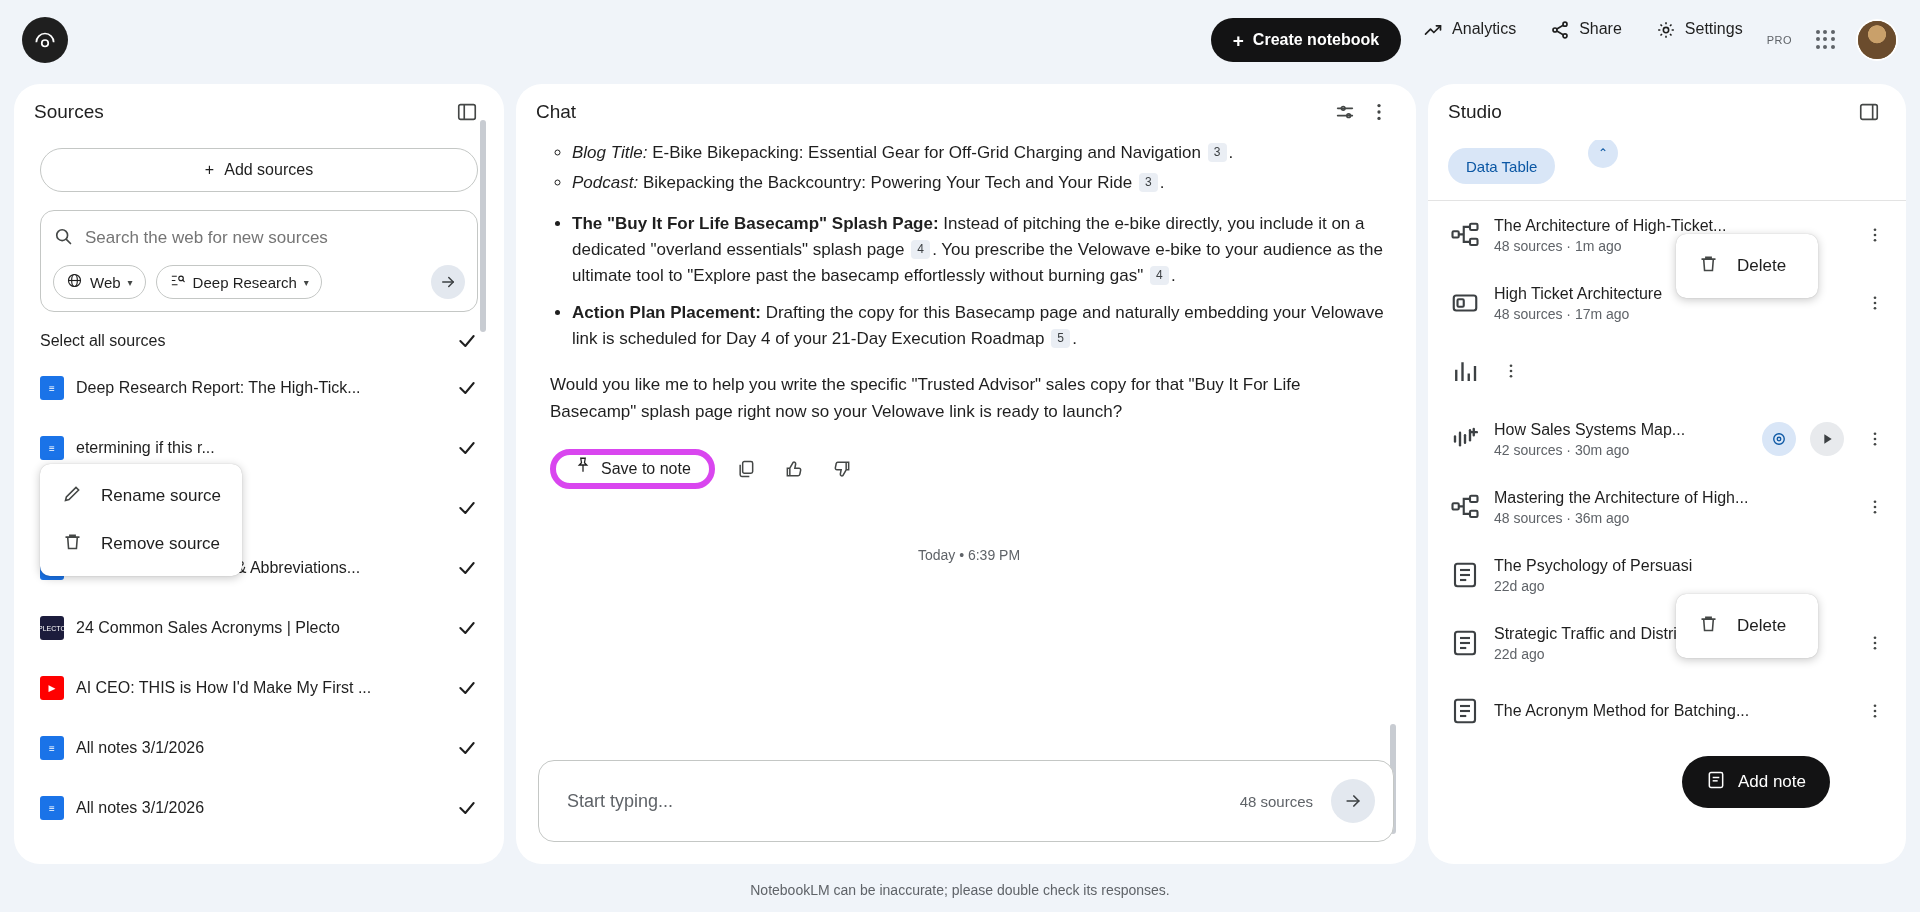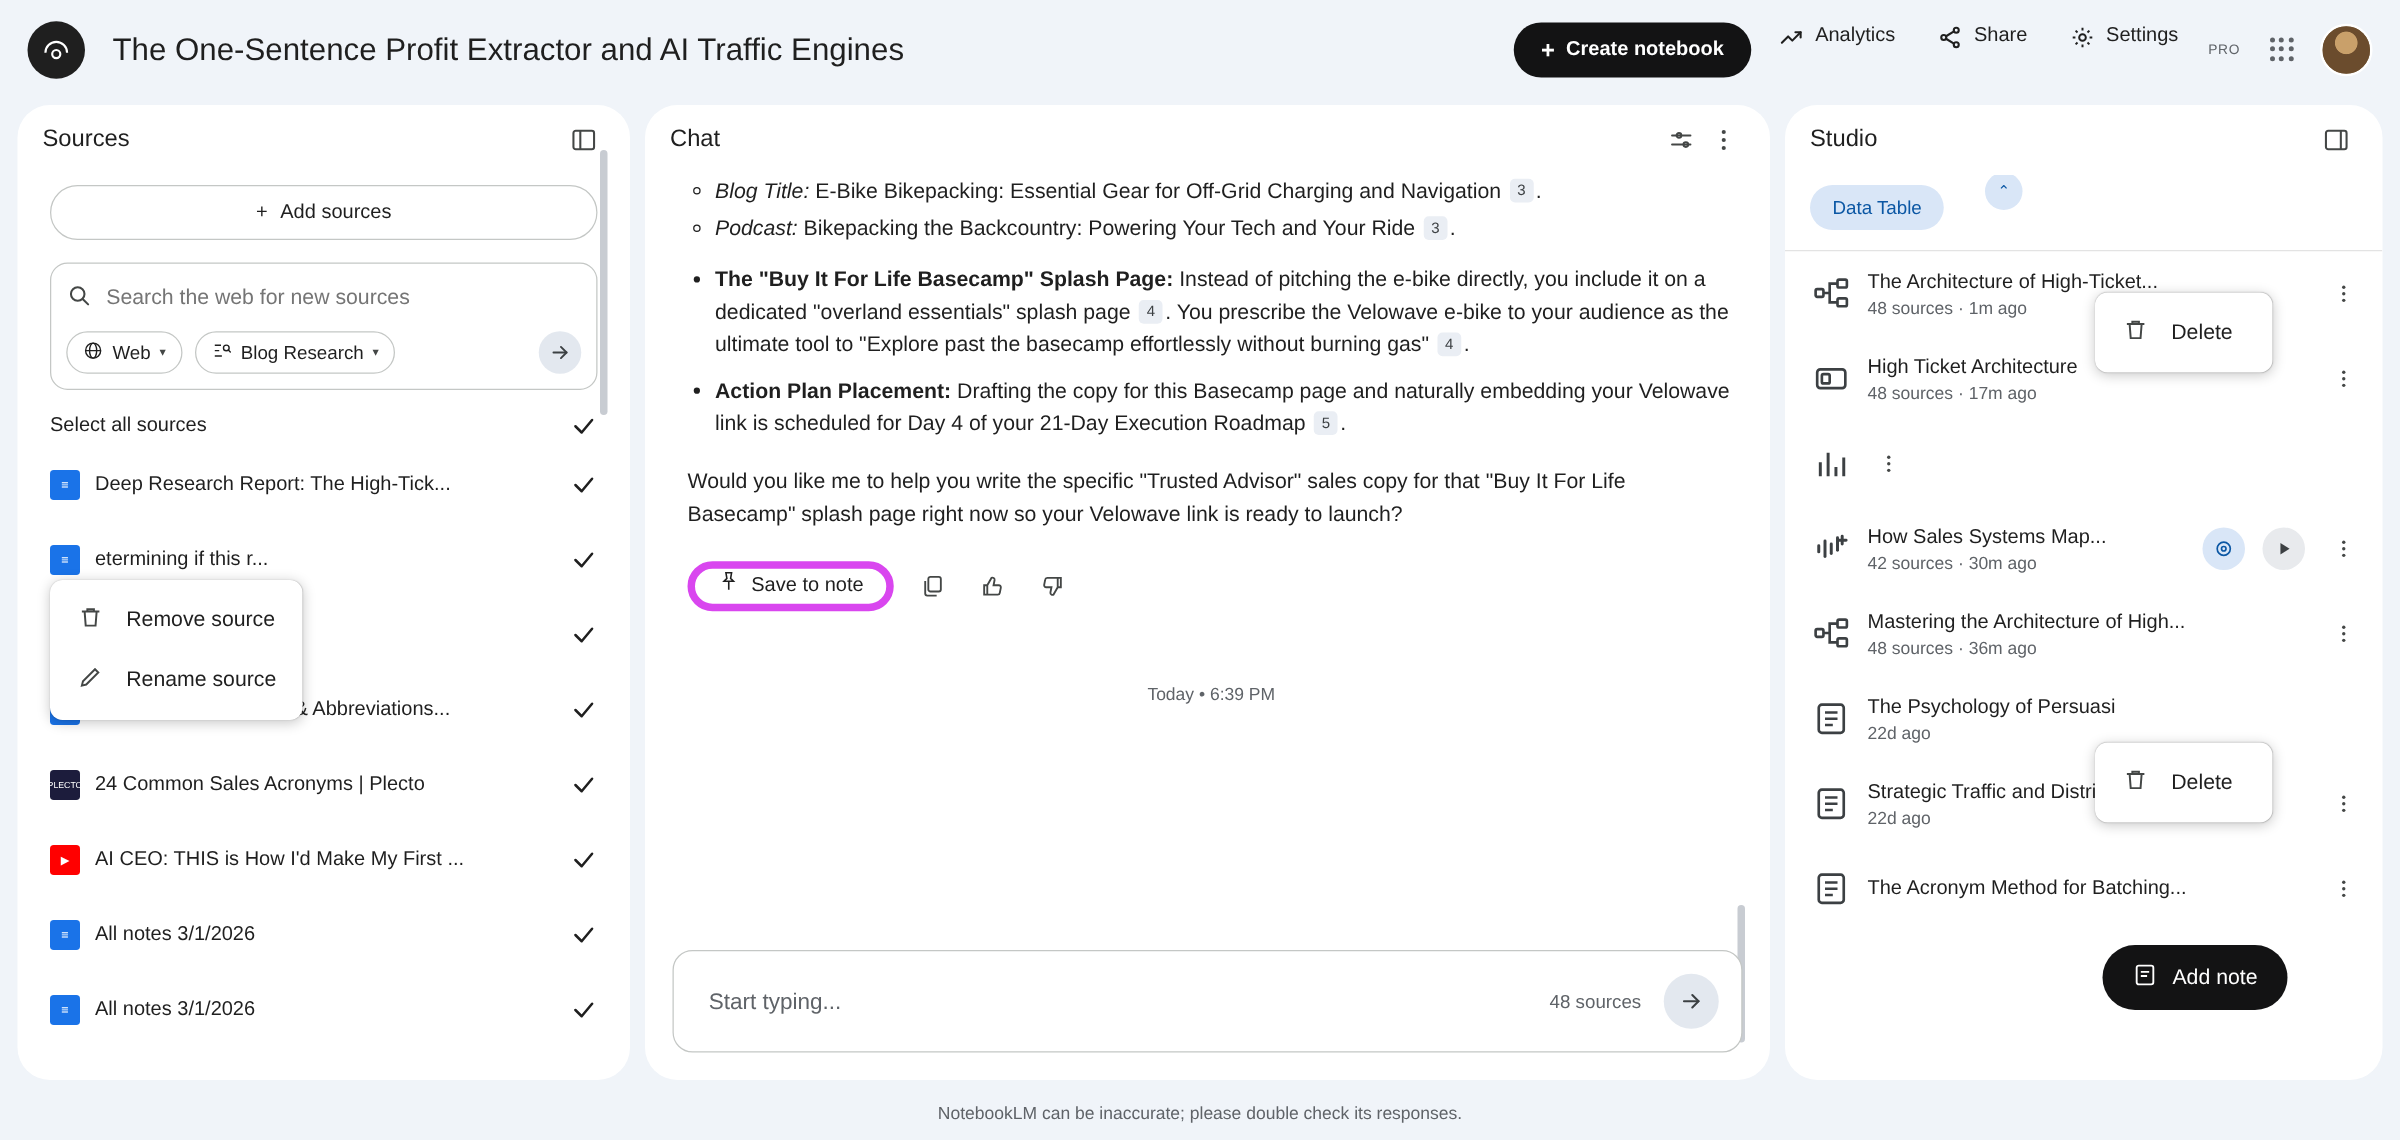--- a/index.html
+++ b/index.html
@@ -274,21 +274,20 @@
 
 <div id="app">
 
   <div class="topbar">
     <div class="logo">
       <svg viewBox="0 0 24 24" fill="none" stroke="#ffffff" stroke-width="1.6">
         <path d="M4 14c0-4.4 3.6-8 8-8s8 3.6 8 8"></path>
         <circle cx="12" cy="15" r="3"></circle>
       </svg>
     </div>
-    <div class="app-title">The One-Sentence Profit Extractor and AI Traffic Engines</div>
 
     <div class="topbar-right">
       <button class="btn-create">
         <span class="plus">+</span>
         <span>Create notebook</span>
       </button>
 
       <div class="top-action">
         <span>
           <svg viewBox="0 0 24 24" fill="none" stroke="#1f1f1f" stroke-width="2" stroke-linecap="round" stroke-linejoin="round">
@@ -382,21 +381,21 @@
           <span class="caret">▾</span>
         </div>
         <div class="chip">
           <span>
             <svg viewBox="0 0 24 24" fill="none" stroke="#1f1f1f" stroke-width="1.6">
                 <path d="M4 6h7M4 12h5M4 18h8"></path>
                 <circle cx="17" cy="9" r="3.2"></circle>
                 <line x1="19.3" y1="11.3" x2="21.5" y2="13.5" stroke-linecap="round"></line>
               </svg>
           </span>
-          <span>Blog Research</span>
+          <span>Deep Research</span>
           <span class="caret">▾</span>
         </div>
         <div class="go-btn">
           <svg viewBox="0 0 24 24" fill="none" stroke="currentColor" stroke-width="2" stroke-linecap="round" stroke-linejoin="round" width="18" height="18">
               <line x1="5" y1="12" x2="19" y2="12"></line>
               <polyline points="13,6 19,12 13,18"></polyline>
             </svg>
         </div>
       </div>
     </div>
@@ -484,32 +483,32 @@
           </span>
       </div>
     </div>
 
     <div class="scrollbar-v" style="left:466px; top:36px; height:212px;"></div>
 
     <div class="menu" style="left:26px; top:380px; width:202px;">
       <div class="menu-item">
         <span>
           <svg viewBox="0 0 24 24" fill="none" stroke="currentColor" stroke-width="1.8">
-              <path d="M4 7h16M9 7V5h6v2M6.5 7l1 13h9l1-13"></path>
-            </svg>
-        </span>
-        <span>Remove source</span>
+              <path d="M4 20l4-1 11-11-3-3L5 16l-1 4z"></path>
+            </svg>
+        </span>
+        <span>Rename source</span>
       </div>
       <div class="menu-item">
         <span>
           <svg viewBox="0 0 24 24" fill="none" stroke="currentColor" stroke-width="1.8">
-              <path d="M4 20l4-1 11-11-3-3L5 16l-1 4z"></path>
-            </svg>
-        </span>
-        <span>Rename source</span>
+              <path d="M4 7h16M9 7V5h6v2M6.5 7l1 13h9l1-13"></path>
+            </svg>
+        </span>
+        <span>Remove source</span>
       </div>
     </div>
   </div>
 
   <div class="panel" id="chat">
     <div class="panel-head">
       <span>Chat</span>
       <span class="spacer"></span>
       <span class="head-icon">
         <svg viewBox="0 0 24 24" fill="none" stroke="currentColor" stroke-width="1.8" stroke-linecap="round">

